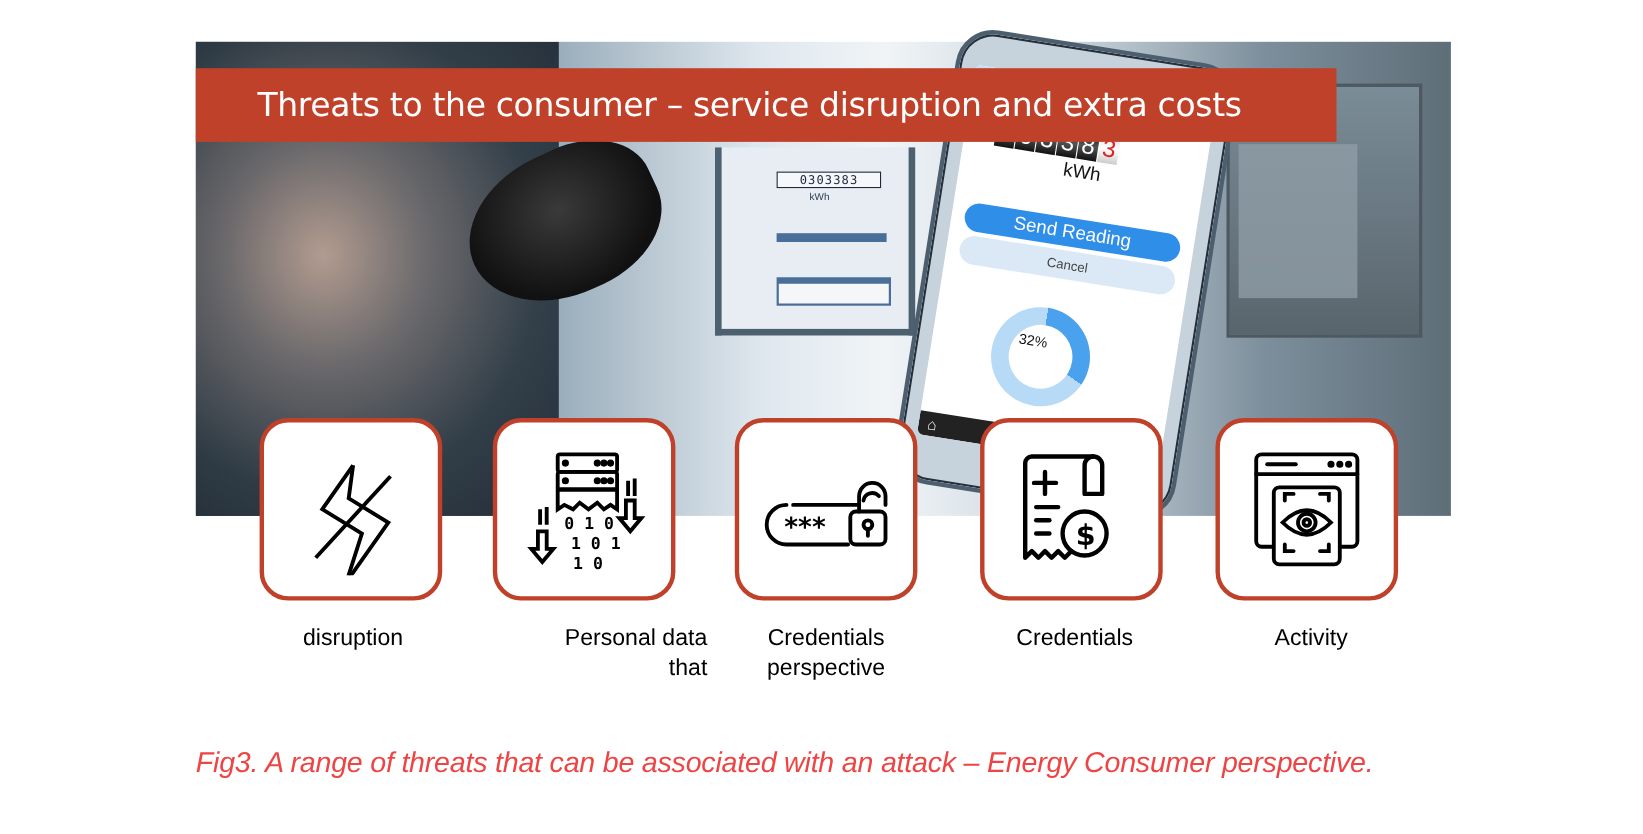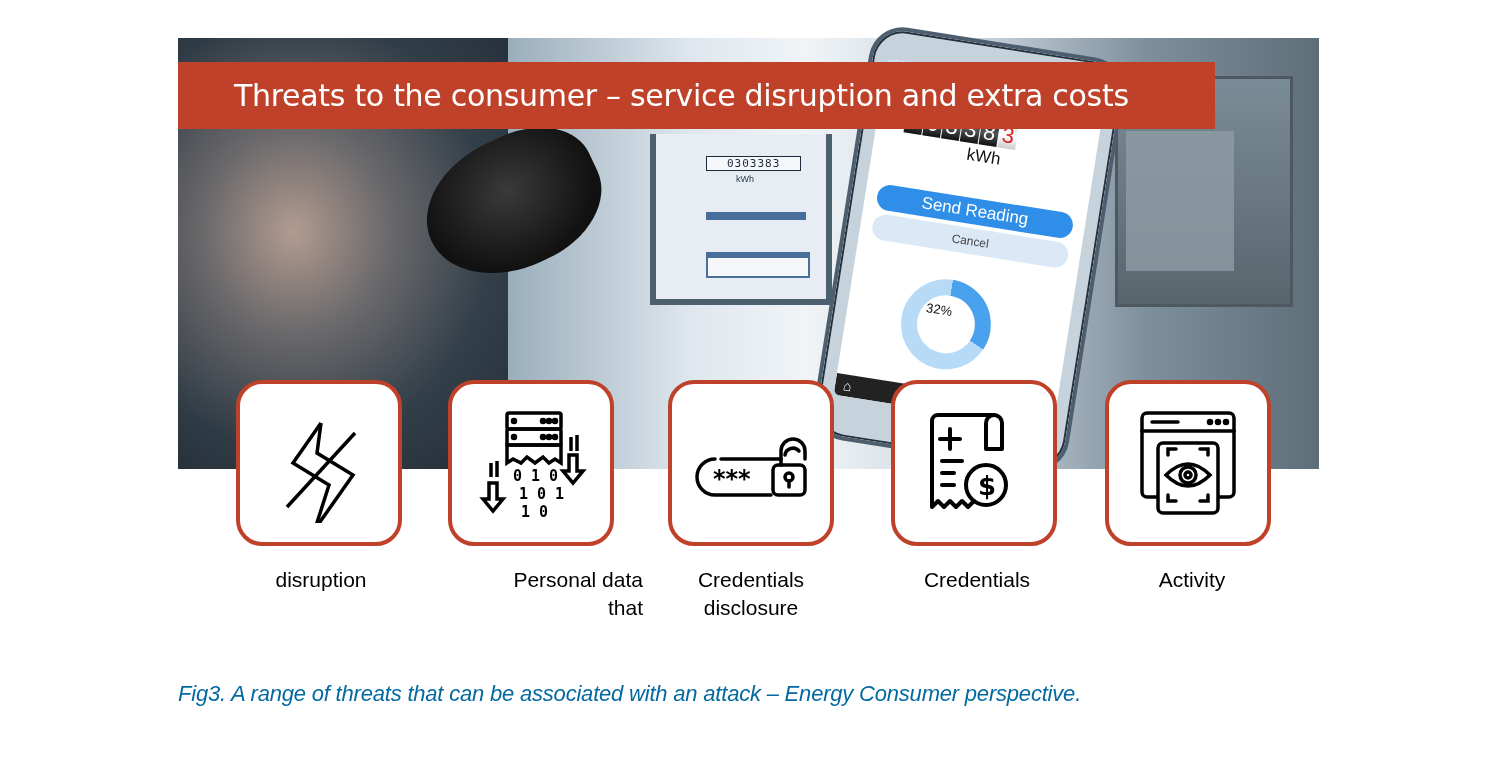--- a/index.html
+++ b/index.html
@@ -33,21 +33,21 @@
   .phone .donut::after { content:""; position:absolute; left:16px; top:16px; width:58px; height:58px; border-radius:50%; background:#fff; }
   .phone .pct { position:absolute; top:232px; left:78px; font-size:13px; color:#111; z-index:2; }
   .phone .homebar { position:absolute; left:0; right:0; bottom:0; height:22px; background:#222; }
   .phone .home { position:absolute; left:8px; bottom:3px; color:#fff; font-size:14px; }
   .thumb { position:absolute; left:975px; top:340px; width:70px; height:110px; border-radius:40% 40% 30% 30%; background:radial-gradient(ellipse at 45% 30%, #6f5b52, #3a2e2a 70%); }
   .banner { position:absolute; left:178px; top:62px; width:1037px; height:67px; background:#c0412a;
     color:#ffffff; font-family:"DejaVu Sans", sans-serif; font-size:30px; line-height:67px; padding-left:56px; box-sizing:border-box; letter-spacing:-0.3px; }
   .tile { position:absolute; top:380px; width:158px; height:158px; border:4px solid #c0412a; border-radius:26px; background:#ffffff; box-sizing:content-box; }
   .tile svg { position:absolute; left:19px; top:19px; width:120px; height:120px; }
   .label { position:absolute; top:566px; width:220px; text-align:center; font-size:21px; line-height:28px; color:#000; }
-  .caption { position:absolute; left:178px; top:676px; width:1140px; font-style:italic; font-size:22px; line-height:35px; color:#0369a1; letter-spacing:-0.2px; }
+  .caption { position:absolute; left:178px; top:676px; width:1140px; font-style:italic; font-size:26px; line-height:35px; color:#ef4444; letter-spacing:-0.2px; }
 </style>
 </head>
 <body>
 
 <div class="photo">
   <div class="shade-left"></div>
   <div class="torch"></div>
   <div class="meter1">
     <div class="digits">0303383</div>
     <div class="unit">kWh</div>
@@ -163,21 +163,21 @@
 
 <div class="label" style="left:211px;">
     <div>disruption</div>
 </div>
 <div class="label" style="left:423px;text-align:right;">
   <div>Personal data</div>
     <div>that</div>
 </div>
 <div class="label" style="left:641px;">
   <div>Credentials</div>
-    <div>disclosure</div>
+    <div>perspective</div>
 </div>
 <div class="label" style="left:867px;">
   <div>Credentials</div>
     <div></div>
 </div>
 <div class="label" style="left:1082px;">
   <div>Activity</div>
 </div>
 
 <div class="caption">Fig3. A range of threats that can be associated with an attack – Energy Consumer perspective.</div>

